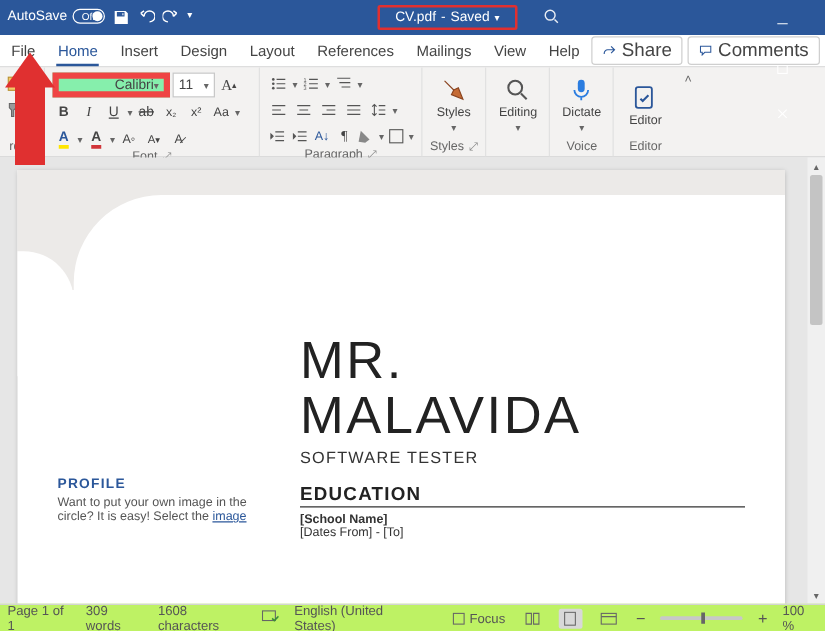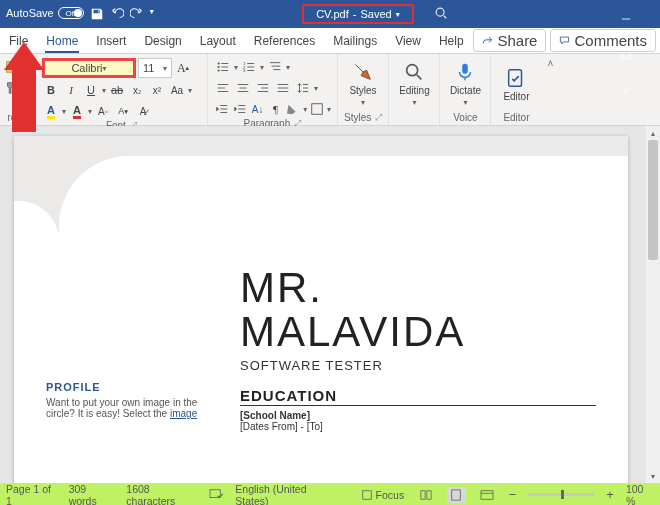--- a/index.html
+++ b/index.html
@@ -29,21 +29,21 @@
 .share-btn, .comments-btn { border: 1px solid #cfcfcf; border-radius: 3px; padding: 2px 8px; margin-right: 4px; font-size: 15px; color: #444; display: flex; align-items: center; gap: 4px; }
 
 
 .ribbon { height: 72px; background: #f3f2f1; border-bottom: 1px solid #d4d4d4; display: flex; font-size: 11px; color: #444; }
 .group { border-right: 1px solid #e1e1e1; display: flex; flex-direction: column; padding: 4px 6px 1px; }
 .group-content { flex: 1; display: flex; flex-direction: column; gap: 3px; }
 .group-label { text-align: center; font-size: 10px; color: #666; height: 14px; display: flex; align-items: center; justify-content: center; gap: 4px; }
 .row { display: flex; align-items: center; gap: 2px; }
 .ctl { width: 18px; height: 18px; display: flex; align-items: center; justify-content: center; border-radius: 2px; }
 .ctl svg { width: 14px; height: 14px; }
-.font-select { width: 94px; height: 20px; border: 3px solid #ef4444; background: #fef9c3; font-size: 11px; padding: 0 4px; display: flex; align-items: center; justify-content: center; }
+.font-select { width: 94px; height: 20px; border: 5px solid #ef4444; background: #86efac; font-size: 11px; padding: 0 4px; display: flex; align-items: center; justify-content: flex-end; }
 .size-select { width: 34px; height: 20px; border: 1px solid #c8c8c8; background: #fff; font-size: 11px; padding: 0 4px; display: flex; align-items: center; justify-content: space-between; }
 .caret { font-size: 8px; color: #666; }
 .big-btn { width: 38px; display: flex; flex-direction: column; align-items: center; justify-content: center; gap: 2px; font-size: 10px; color: #444; }
 .big-btn svg { width: 22px; height: 22px; }
 .launcher { font-size: 9px; color: #888; }
 
 
 .group.clipboard { width: 36px; padding-left: 2px; padding-right: 2px; }
 
 

